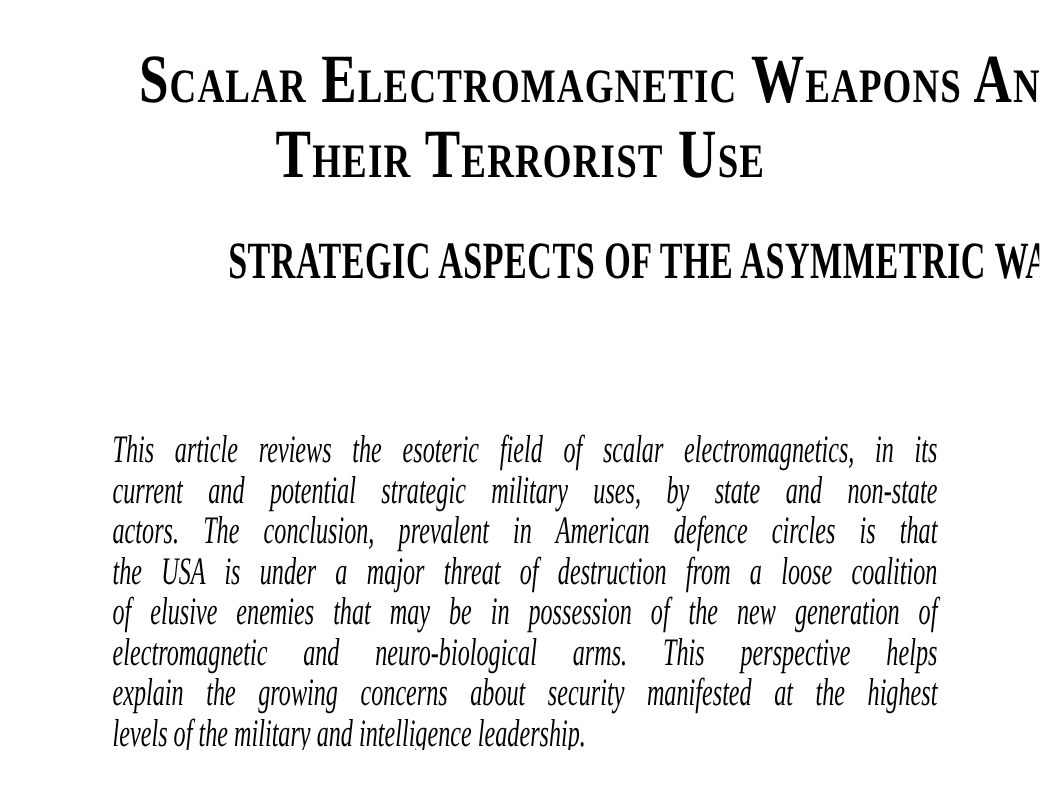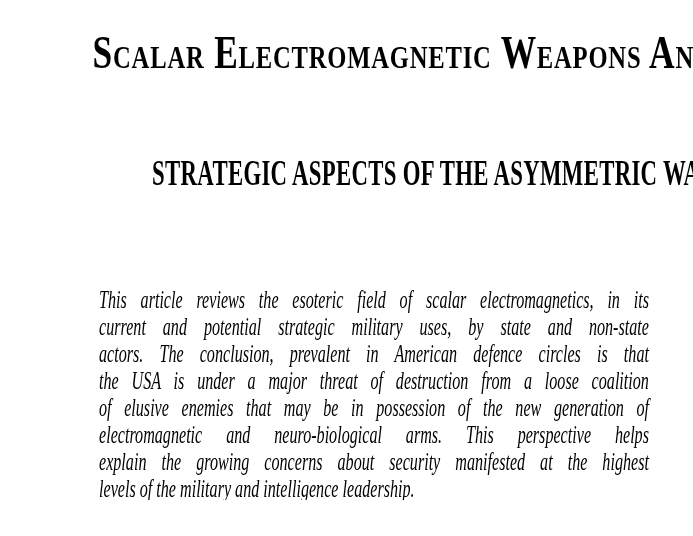--- a/index.html
+++ b/index.html
@@ -65,21 +65,20 @@
   }
 
   
   .abstract-clip {
     position: absolute;
     top: 286px;
     left: 75px;
     width: 560px;
     height: 214px;
     overflow: hidden;
-    margin-left: 24px;
   }
   .abstract-inner {
     width: 887px;
     transform: scaleX(0.62);
     transform-origin: 0 0;
     font-style: italic;
     font-size: 26px;
     font-weight: 400;
   }
   .abstract-inner .aline {
@@ -95,20 +94,21 @@
     white-space: normal;
   }
 </style>
 </head>
 <body>
 
 <div class="page">
 
   <h1 class="doc-title" style="margin:0; font-weight:700;">
     <span class="line"><span>Scalar Electromagnetic Weapons And</span></span>
+    <span class="line"><span>Their Terrorist Use</span></span>
   </h1>
 
   <h2 class="doc-subtitle" style="margin:0; font-weight:700;">
     <span class="line"><span>STRATEGIC ASPECTS OF THE ASYMMETRIC WAR</span></span>
   </h2>
 
   <div class="abstract-clip">
     <div class="abstract-inner">
       <div class="aline">This article reviews the esoteric field of scalar electromagnetics, in its</div>
       <div class="aline">current and potential strategic military uses, by state and non-state</div>

